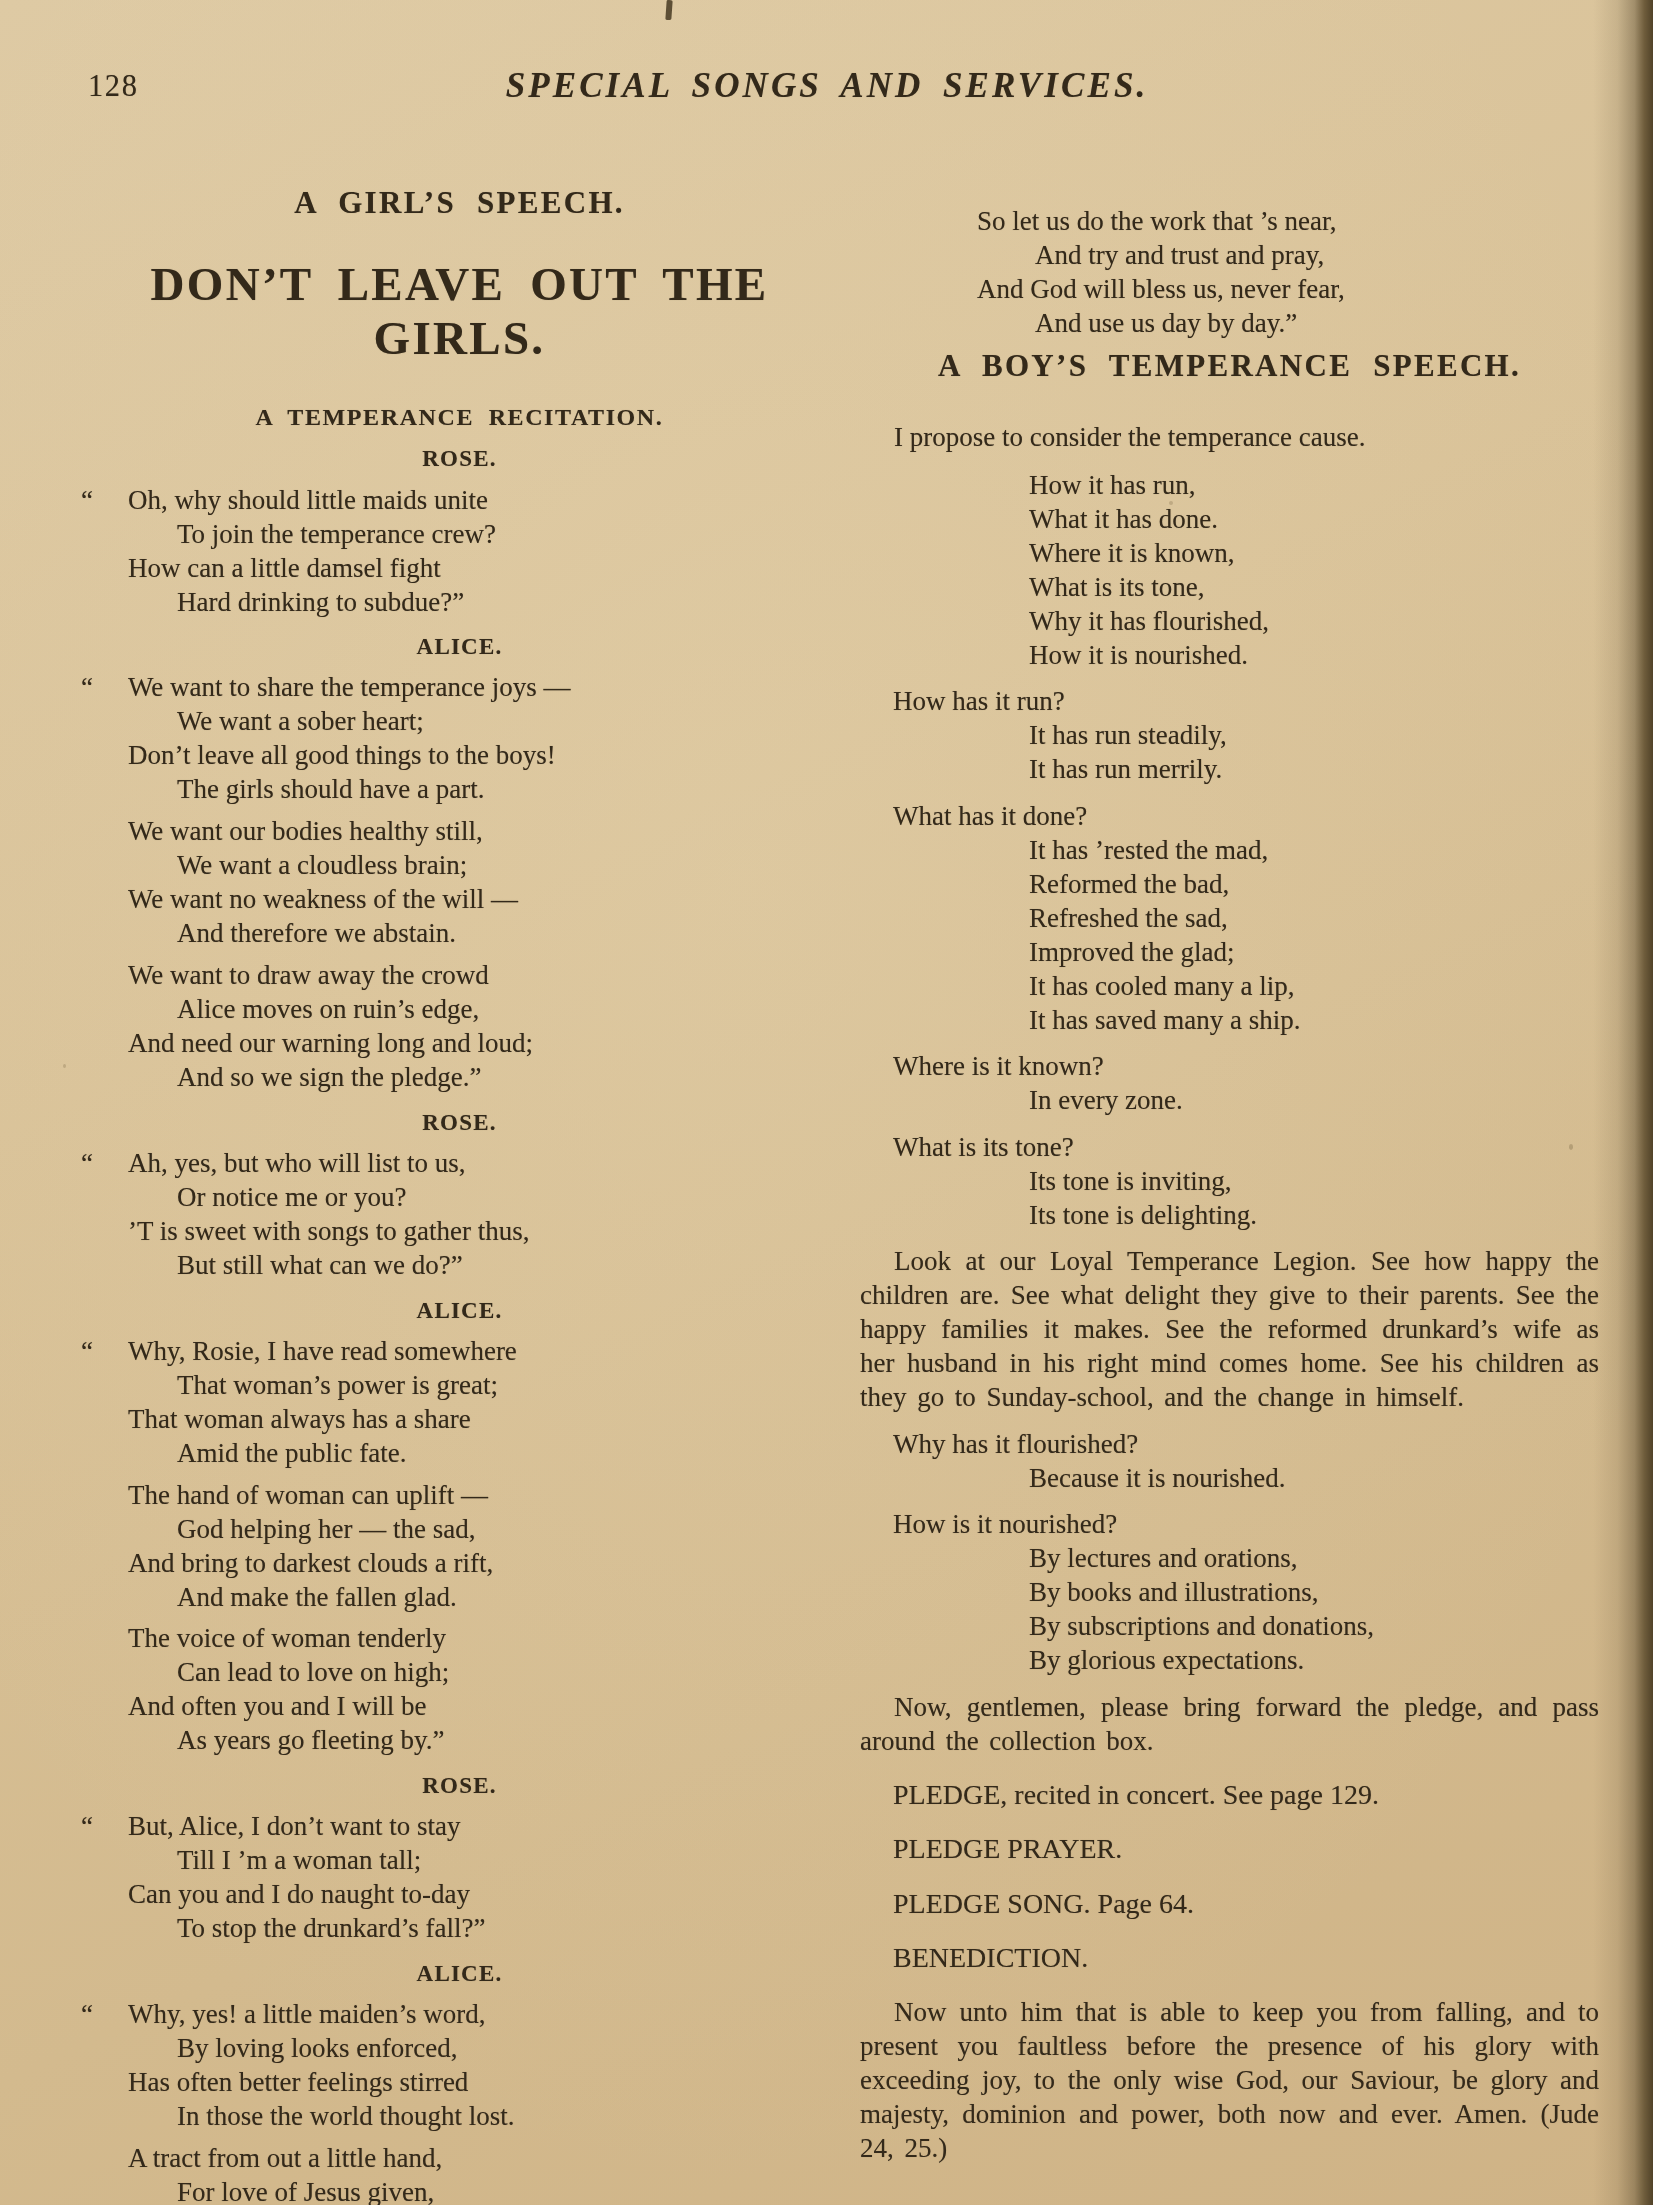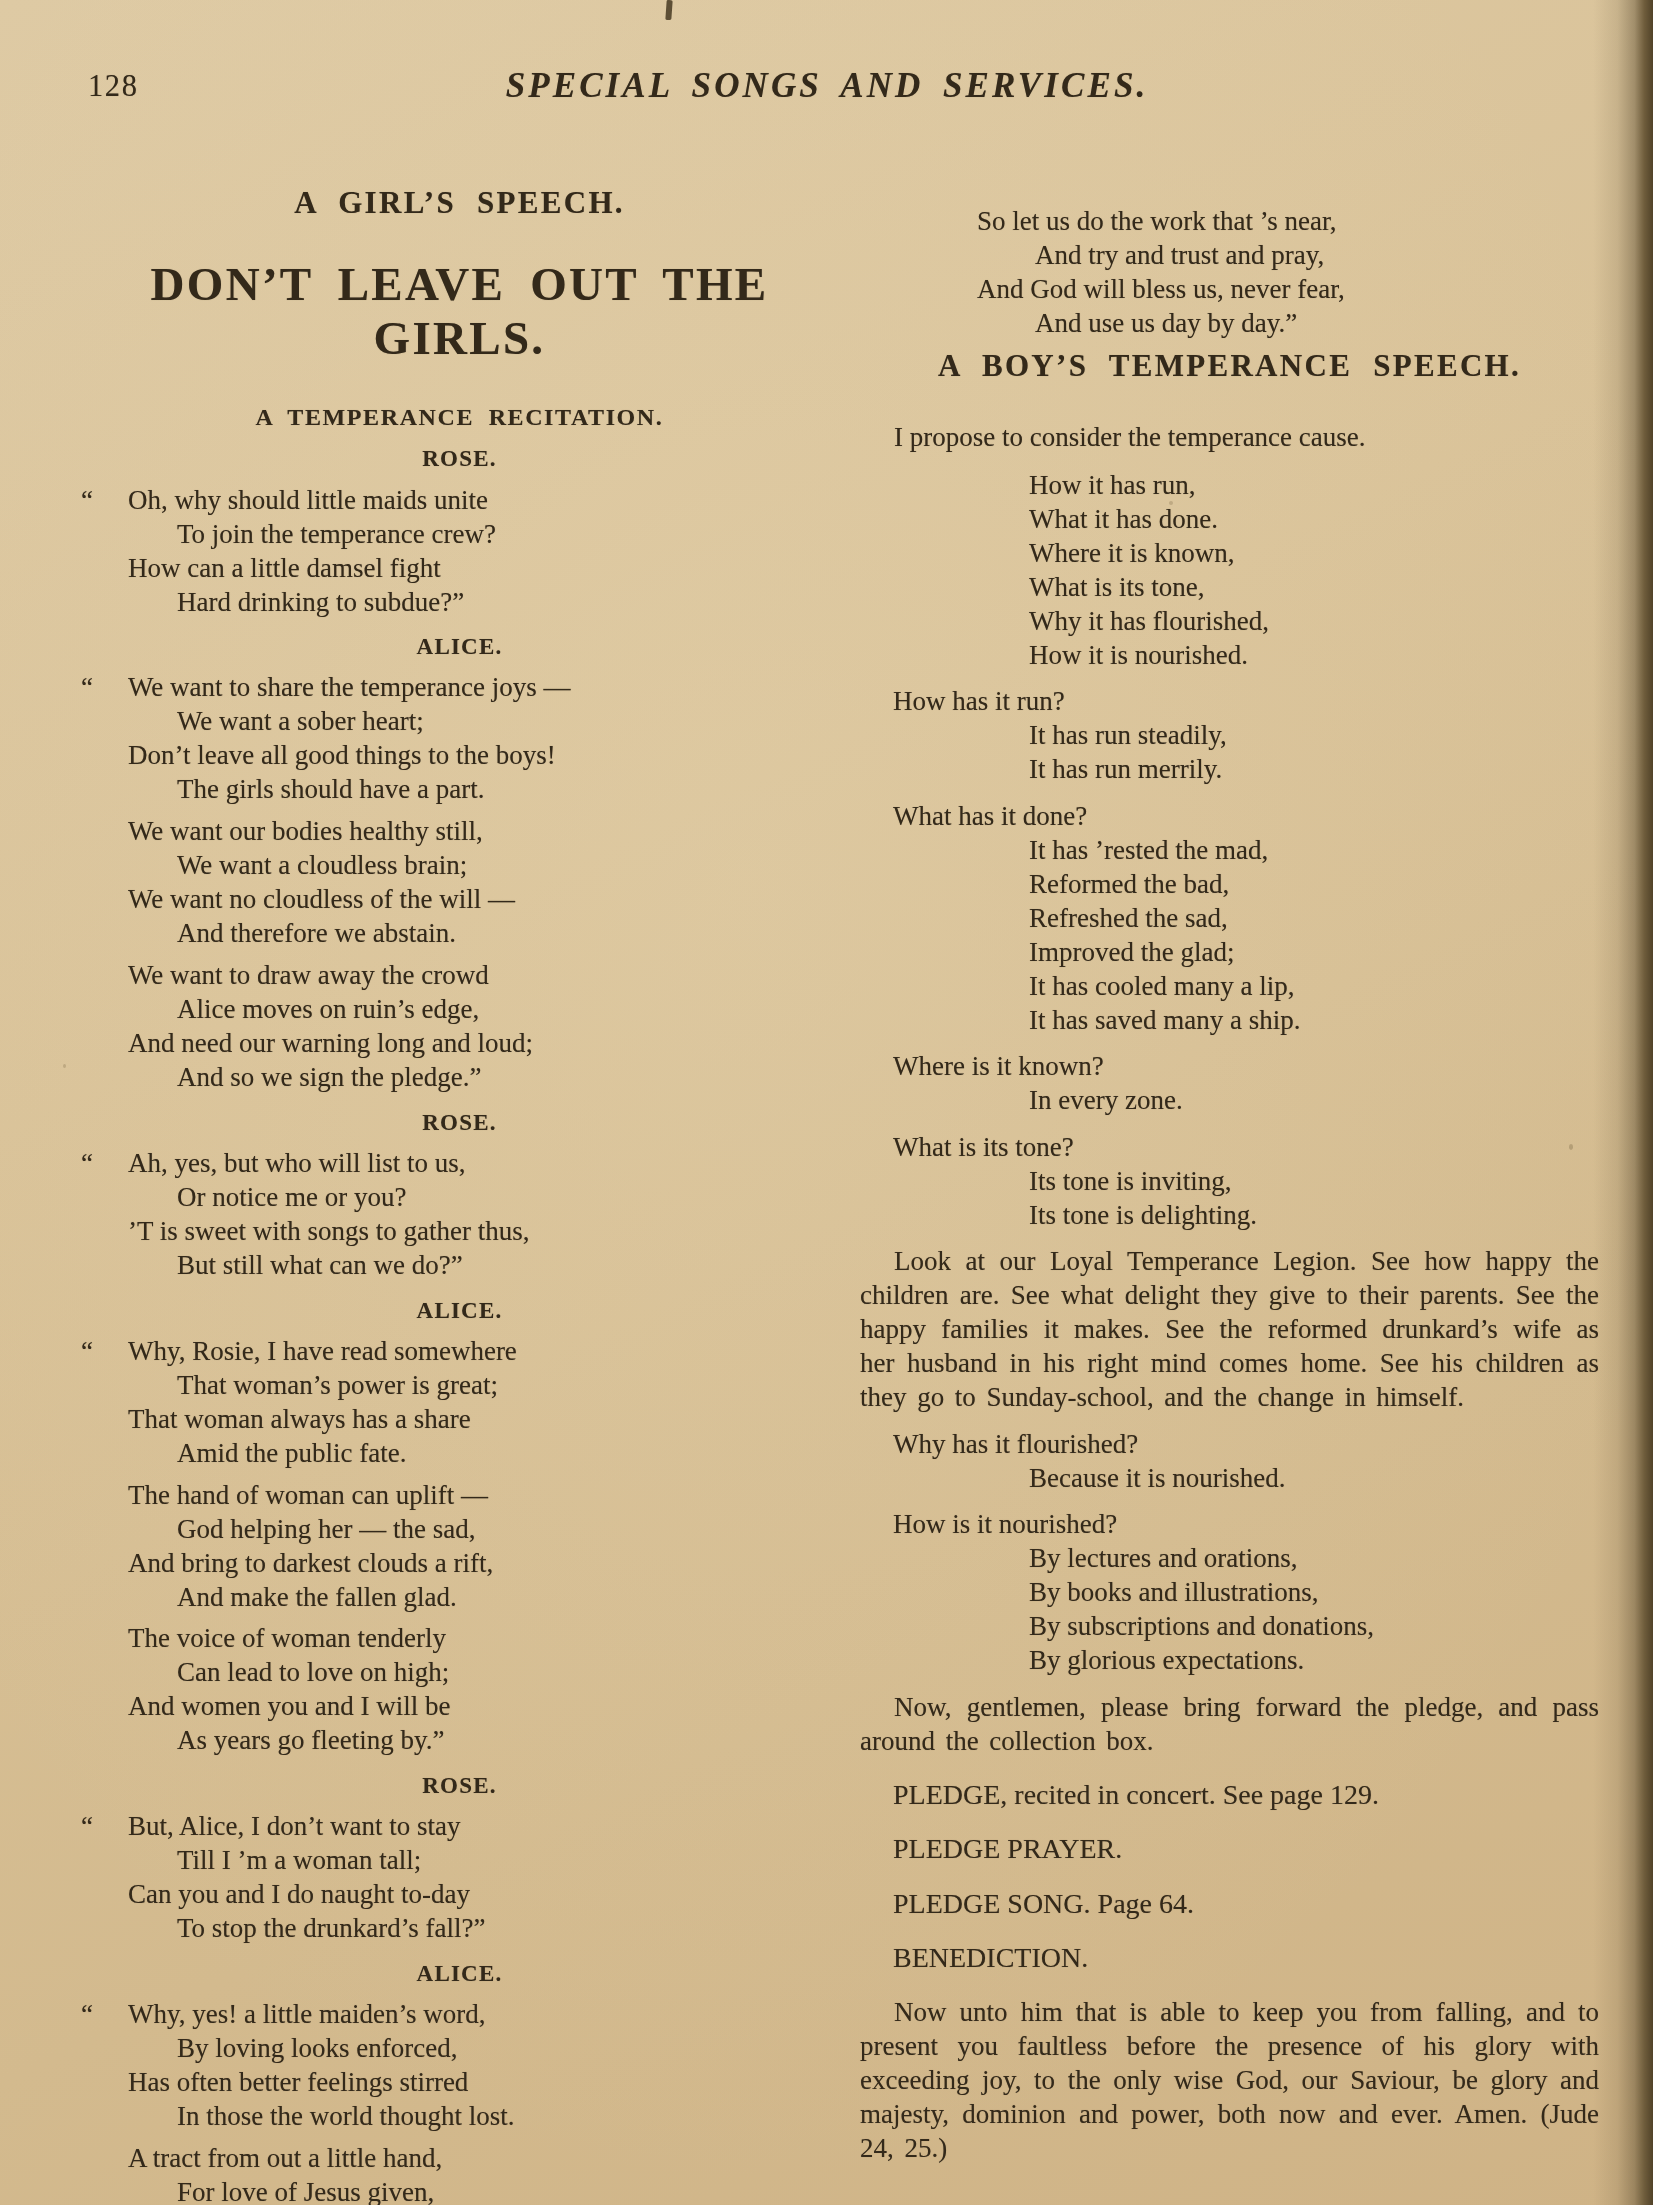--- a/index.html
+++ b/index.html
@@ -94,21 +94,21 @@
         <div class="speaker">ALICE.</div>
         <div class="stanza">
           <div class="line qf"><span class="oq">“</span>We want to share the temperance joys —</div>
           <div class="line ind">We want a sober heart;</div>
           <div class="line">Don’t leave all good things to the boys!</div>
           <div class="line ind">The girls should have a part.</div>
         </div>
         <div class="stanza">
           <div class="line">We want our bodies healthy still,</div>
           <div class="line ind">We want a cloudless brain;</div>
-          <div class="line">We want no cloudless of the will —</div>
+          <div class="line">We want no weakness of the will —</div>
           <div class="line ind">And therefore we abstain.</div>
         </div>
         <div class="stanza">
           <div class="line">We want to draw away the crowd</div>
           <div class="line ind">Alice moves on ruin’s edge,</div>
           <div class="line">And need our warning long and loud;</div>
           <div class="line ind">And so we sign the pledge.”</div>
         </div>
         <div class="speaker">ROSE.</div>
         <div class="stanza">
@@ -126,21 +126,21 @@
         </div>
         <div class="stanza">
           <div class="line">The hand of woman can uplift —</div>
           <div class="line ind">God helping her — the sad,</div>
           <div class="line">And bring to darkest clouds a rift,</div>
           <div class="line ind">And make the fallen glad.</div>
         </div>
         <div class="stanza">
           <div class="line">The voice of woman tenderly</div>
           <div class="line ind">Can lead to love on high;</div>
-          <div class="line">And women you and I will be</div>
+          <div class="line">And often you and I will be</div>
           <div class="line ind">As years go fleeting by.”</div>
         </div>
         <div class="speaker">ROSE.</div>
         <div class="stanza">
           <div class="line qf"><span class="oq">“</span>But, Alice, I don’t want to stay</div>
           <div class="line ind">Till I ’m a woman tall;</div>
           <div class="line">Can you and I do naught to-day</div>
           <div class="line ind">To stop the drunkard’s fall?”</div>
         </div>
         <div class="speaker">ALICE.</div>

